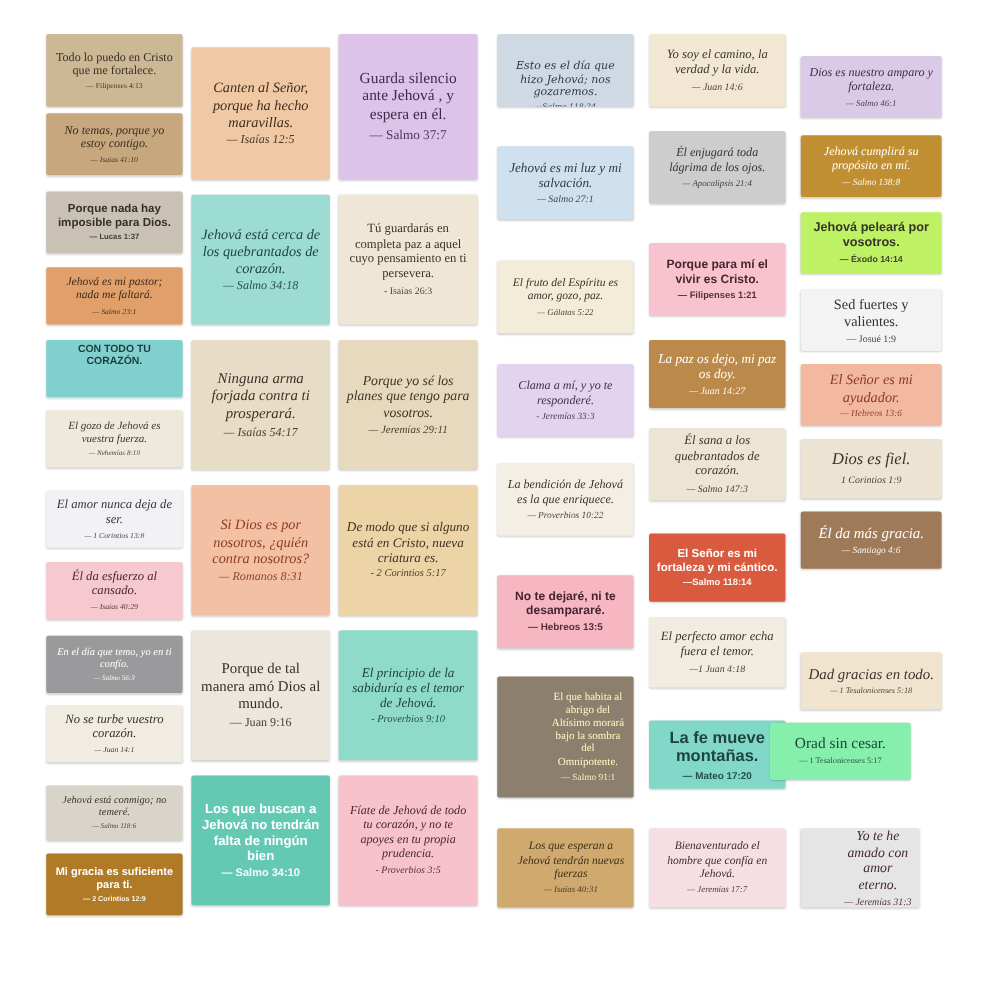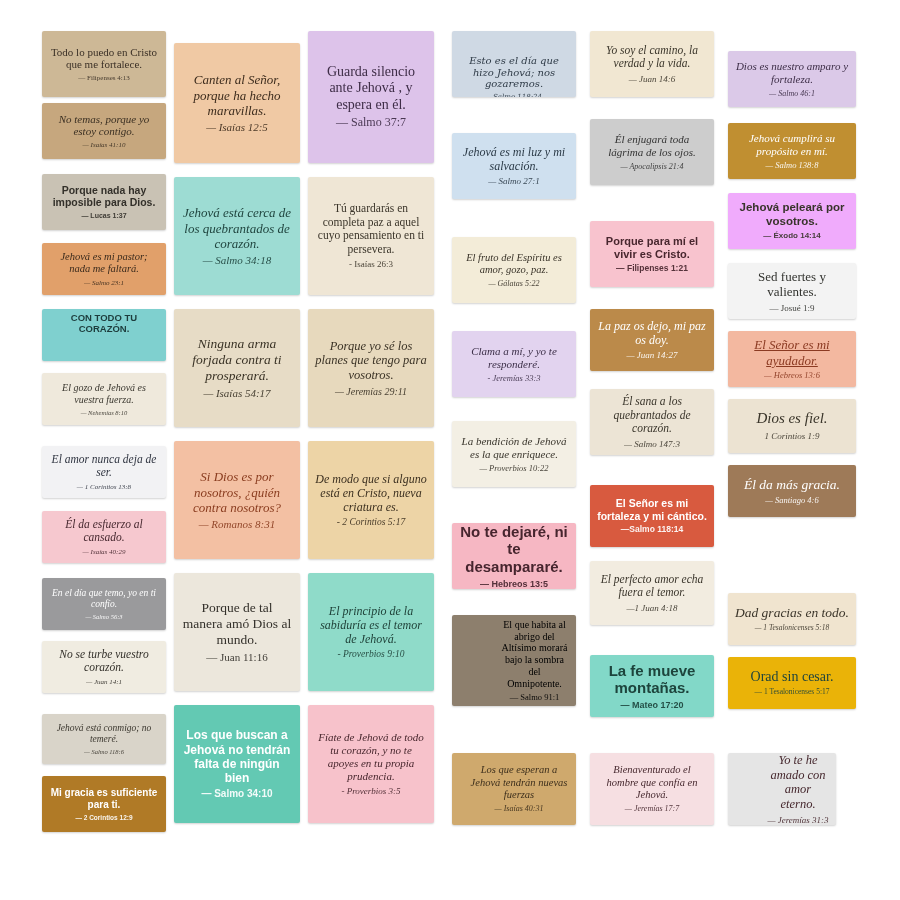--- a/index.html
+++ b/index.html
@@ -110,21 +110,21 @@
     <div class="card f-serif-i texture-c" style="left: 174px; top: 309px; width: 126px; height: 118px; background: rgb(231, 220, 198); color: rgb(58, 51, 38);">
       <span class="verse" style="font-size: 13.5px;">Ninguna arma forjada contra ti prosperará.</span>
       <span class="ref" style="font-size: 11px;">— Isaías 54:17</span>
     </div>
     <div class="card f-serif-i texture-a" style="left: 174px; top: 441px; width: 126px; height: 118px; background: rgb(243, 192, 163); color: rgb(138, 60, 31);">
       <span class="verse" style="font-size: 13px;">Si Dios es por nosotros, ¿quién contra nosotros?</span>
       <span class="ref" style="font-size: 11px;">— Romanos 8:31</span>
     </div>
     <div class="card f-serif texture-b" style="left: 174px; top: 573px; width: 126px; height: 118px; background: rgb(236, 231, 220); color: rgb(52, 49, 43);">
       <span class="verse" style="font-size: 13.5px;">Porque de tal manera amó Dios al mundo.</span>
-      <span class="ref" style="font-size: 11px;">— Juan 11:16</span>
+      <span class="ref" style="font-size: 11px;">— Juan 9:16</span>
     </div>
     <div class="card f-sans-b texture-c" style="left: 174px; top: 705px; width: 126px; height: 118px; background: rgb(99, 201, 179); color: rgb(255, 255, 255);">
       <span class="verse" style="font-size: 12px;">Los que buscan a Jehová no tendrán falta de ningún bien</span>
       <span class="ref" style="font-size: 10px;">— Salmo 34:10</span>
     </div>
     <div class="card f-serif texture-a" style="left: 308px; top: 31px; width: 126px; height: 132px; background: rgb(221, 195, 234); color: rgb(62, 45, 71);">
       <span class="verse" style="font-size: 14px;">Guarda silencio ante Jehová , y espera en él.</span>
       <span class="ref" style="font-size: 12px;">— Salmo 37:7</span>
     </div>
     <div class="card f-serif texture-b" style="left: 308px; top: 177px; width: 126px; height: 118px; background: rgb(239, 230, 213); color: rgb(59, 53, 42);">
@@ -161,24 +161,24 @@
     </div>
     <div class="card f-serif-i texture-a" style="left: 452px; top: 331px; width: 124px; height: 66px; background: rgb(226, 211, 239); color: rgb(60, 47, 72);">
       <span class="verse" style="font-size: 11px;">Clama a mí, y yo te responderé.</span>
       <span class="ref" style="font-size: 8.5px;">- Jeremías 33:3</span>
     </div>
     <div class="card f-serif-i texture-b" style="left: 452px; top: 421px; width: 124px; height: 66px; background: rgb(243, 239, 228); color: rgb(56, 52, 43);">
       <span class="verse" style="font-size: 11px;">La bendición de Jehová es la que enriquece.</span>
       <span class="ref" style="font-size: 8.5px;">— Proverbios 10:22</span>
     </div>
     <div class="card f-sans-b texture-c" style="left: 452px; top: 523px; width: 124px; height: 66px; background: rgb(246, 183, 195); color: rgb(70, 37, 46);">
-      <span class="verse" style="font-size: 15px;">No te dejaré, ni te desampararé.</span>
+      <span class="verse" style="font-size: 11px;">No te dejaré, ni te desampararé.</span>
       <span class="ref" style="font-size: 9px;">— Hebreos 13:5</span>
     </div>
-    <div class="card f-serif texture-a" style="left: 452px; top: 615px; width: 124px; height: 91px; background: rgb(141, 127, 109); color: #000000; padding-left: 48px;">
+    <div class="card f-serif texture-a" style="left: 452px; top: 615px; width: 124px; height: 110px; background: rgb(141, 127, 109); color: #fef9c3; padding-left: 48px;">
       <span class="verse" style="font-size: 10px;">El que habita al abrigo del Altísimo morará bajo la sombra del Omnipotente.</span>
       <span class="ref" style="font-size: 8.5px;">— Salmo 91:1</span>
     </div>
     <div class="card f-serif-i texture-b" style="left: 452px; top: 753px; width: 124px; height: 72px; background: rgb(207, 169, 109); color: rgb(61, 47, 28); padding-left: 17px;">
       <span class="verse" style="font-size: 10.5px;">Los que esperan a Jehová tendrán nuevas fuerzas</span>
       <span class="ref" style="font-size: 8px;">— Isaías 40:31</span>
     </div>
     <div class="card f-serif-i texture-a" style="left: 590px; top: 31px; width: 124px; height: 66px; background: rgb(241, 231, 210); color: rgb(58, 53, 42);">
       <span class="verse" style="font-size: 11.5px;">Yo soy el camino, la verdad y la vida.</span>
       <span class="ref" style="font-size: 9px;">— Juan 14:6</span>
@@ -216,45 +216,45 @@
       <span class="ref" style="font-size: 8px;">— Jeremías 17:7</span>
     </div>
     <div class="card f-serif-i texture-a" style="left: 728px; top: 51px; width: 128px; height: 56px; background: rgb(219, 201, 232); color: rgb(61, 46, 71);">
       <span class="verse" style="font-size: 11px;">Dios es nuestro amparo y fortaleza.</span>
       <span class="ref" style="font-size: 8px;">— Salmo 46:1</span>
     </div>
     <div class="card f-serif-i texture-b" style="left: 728px; top: 123px; width: 128px; height: 56px; background: rgb(192, 143, 49); color: rgb(255, 255, 255);">
       <span class="verse" style="font-size: 11px;">Jehová cumplirá su propósito en mí.</span>
       <span class="ref" style="font-size: 8.5px;">— Salmo 138:8</span>
     </div>
-    <div class="card f-sans-b texture-c" style="left: 728px; top: 193px; width: 128px; height: 56px; background: #f0abfc; color: rgb(56, 52, 43);">
+    <div class="card f-sans-b texture-c" style="left: 728px; top: 193px; width: 128px; height: 56px; background: #bef264; color: rgb(56, 52, 43);">
       <span class="verse" style="font-size: 11.5px;">Jehová peleará por vosotros.</span>
       <span class="ref" style="font-size: 8px;">— Éxodo 14:14</span>
     </div>
     <div class="card f-serif texture-a" style="left: 728px; top: 263px; width: 128px; height: 56px; background: rgb(243, 243, 243); color: rgb(50, 51, 47);">
       <span class="verse" style="font-size: 13px;">Sed fuertes y valientes.</span>
       <span class="ref" style="font-size: 9px;">— Josué 1:9</span>
     </div>
     <div class="card f-serif-i texture-b" style="left: 728px; top: 331px; width: 128px; height: 56px; background: rgb(243, 184, 160); color: rgb(139, 58, 34);">
-      <span class="verse" style="font-size: 13px; text-decoration: underline;">El Señor es mi ayudador.</span>
+      <span class="verse" style="font-size: 13px;">El Señor es mi ayudador.</span>
       <span class="ref" style="font-size: 8.5px;">— Hebreos 13:6</span>
     </div>
     <div class="card f-serif-i texture-c" style="left: 728px; top: 399px; width: 128px; height: 54px; background: rgb(236, 227, 210); color: rgb(58, 53, 42);">
       <span class="verse" style="font-size: 15px;">Dios es fiel.</span>
       <span class="ref" style="font-size: 9px;">1 Corintios 1:9</span>
     </div>
     <div class="card f-serif-i texture-a" style="left: 728px; top: 465px; width: 128px; height: 52px; background: rgb(158, 122, 88); color: rgb(255, 255, 255);">
       <span class="verse" style="font-size: 13.5px;">Él da más gracia.</span>
       <span class="ref" style="font-size: 8.5px;">— Santiago 4:6</span>
     </div>
     <div class="card f-serif-i texture-c" style="left: 728px; top: 593px; width: 128px; height: 52px; background: rgb(240, 228, 207); color: rgb(59, 53, 42);">
       <span class="verse" style="font-size: 13.5px;">Dad gracias en todo.</span>
       <span class="ref" style="font-size: 7.5px;">— 1 Tesalonicenses 5:18</span>
     </div>
-    <div class="card f-serif texture-a" style="left: 728px; top: 657px; width: 128px; height: 52px; background: #eab308; color: rgb(31, 68, 61);">
+    <div class="card f-serif texture-a" style="left: 700px; top: 657px; width: 128px; height: 52px; background: #86efac; color: rgb(31, 68, 61);">
       <span class="verse" style="font-size: 14px;">Orad sin cesar.</span>
       <span class="ref" style="font-size: 7.5px;">— 1 Tesalonicenses 5:17</span>
     </div>
     <div class="card f-serif-i texture-b" style="left: 728px; top: 753px; width: 108px; height: 72px; background: #e5e5e5; color: rgb(70, 40, 46); padding-left: 39px;">
       <span class="verse" style="font-size: 12.5px;">Yo te he amado con amor eterno.</span>
       <span class="ref" style="font-size: 9px;">— Jeremías 31:3</span>
     </div>
   </div>
 
 </body></html>

